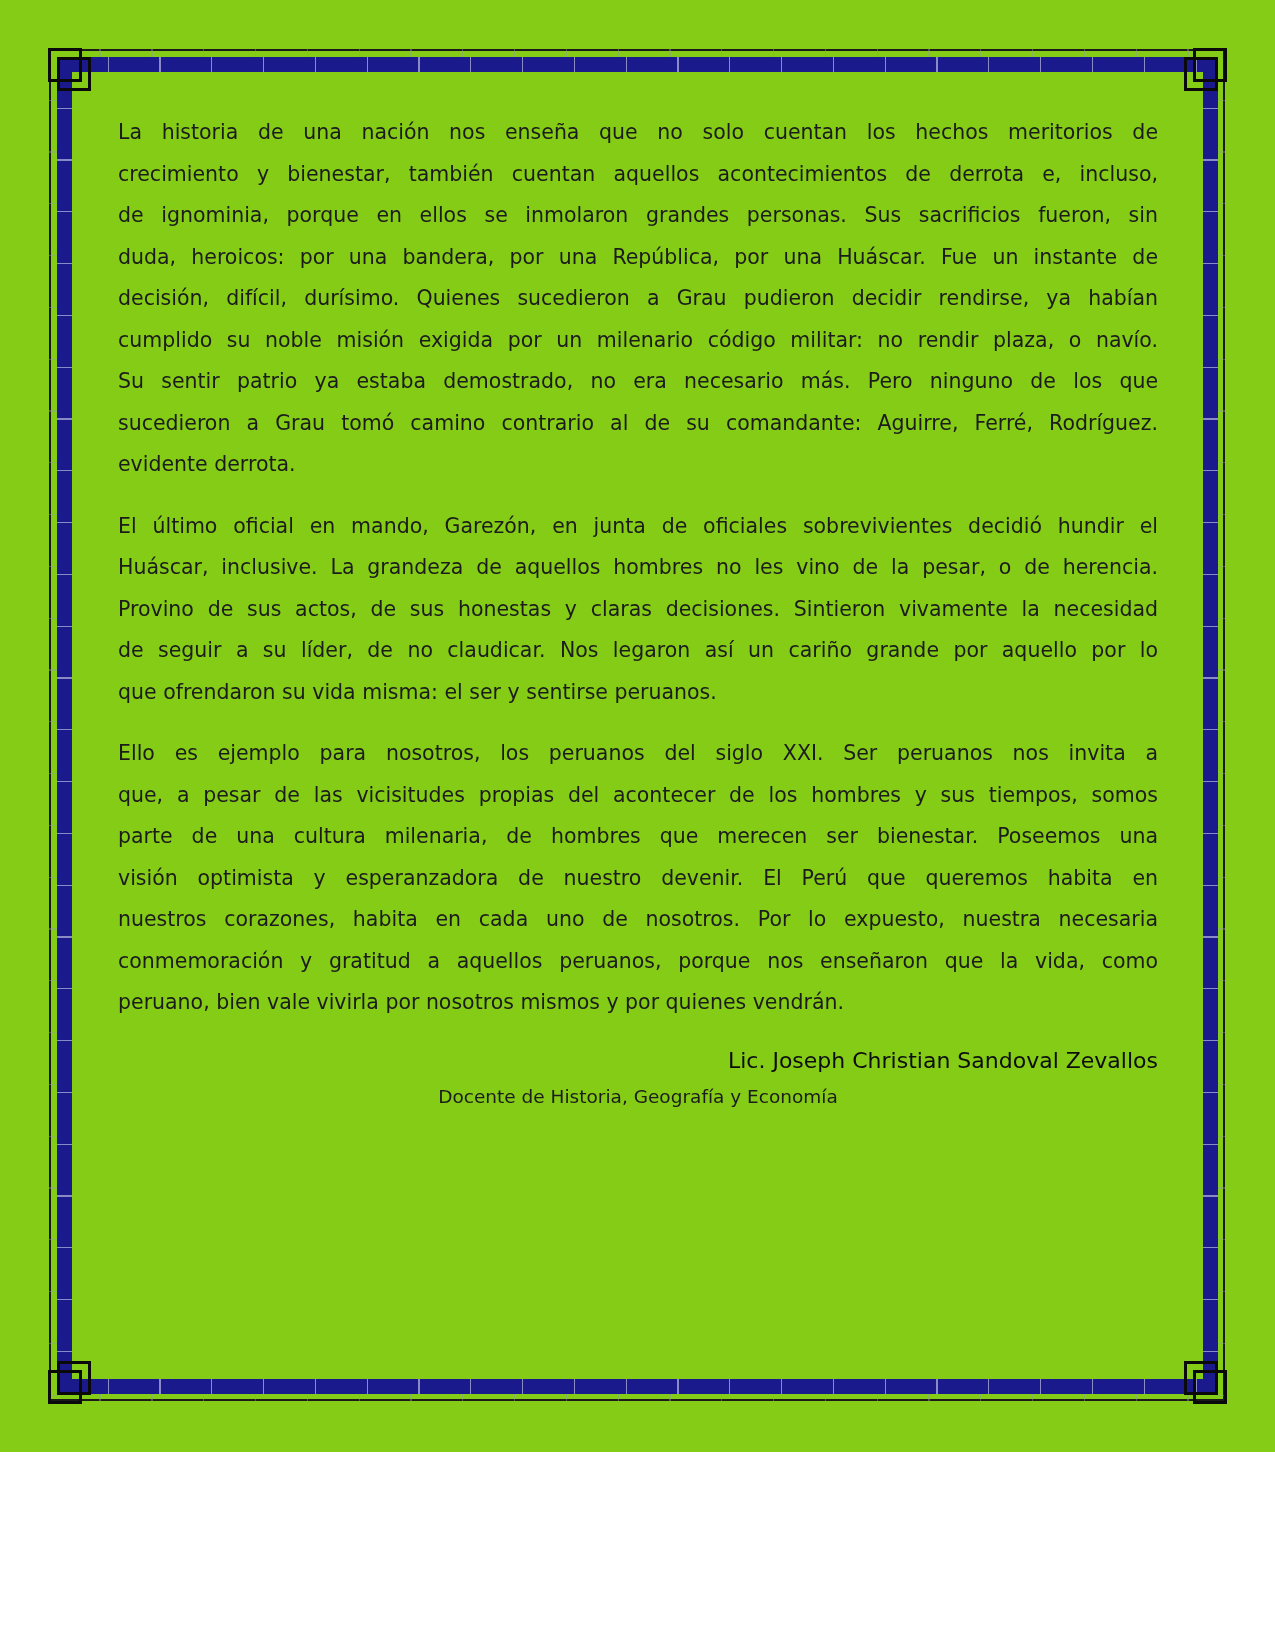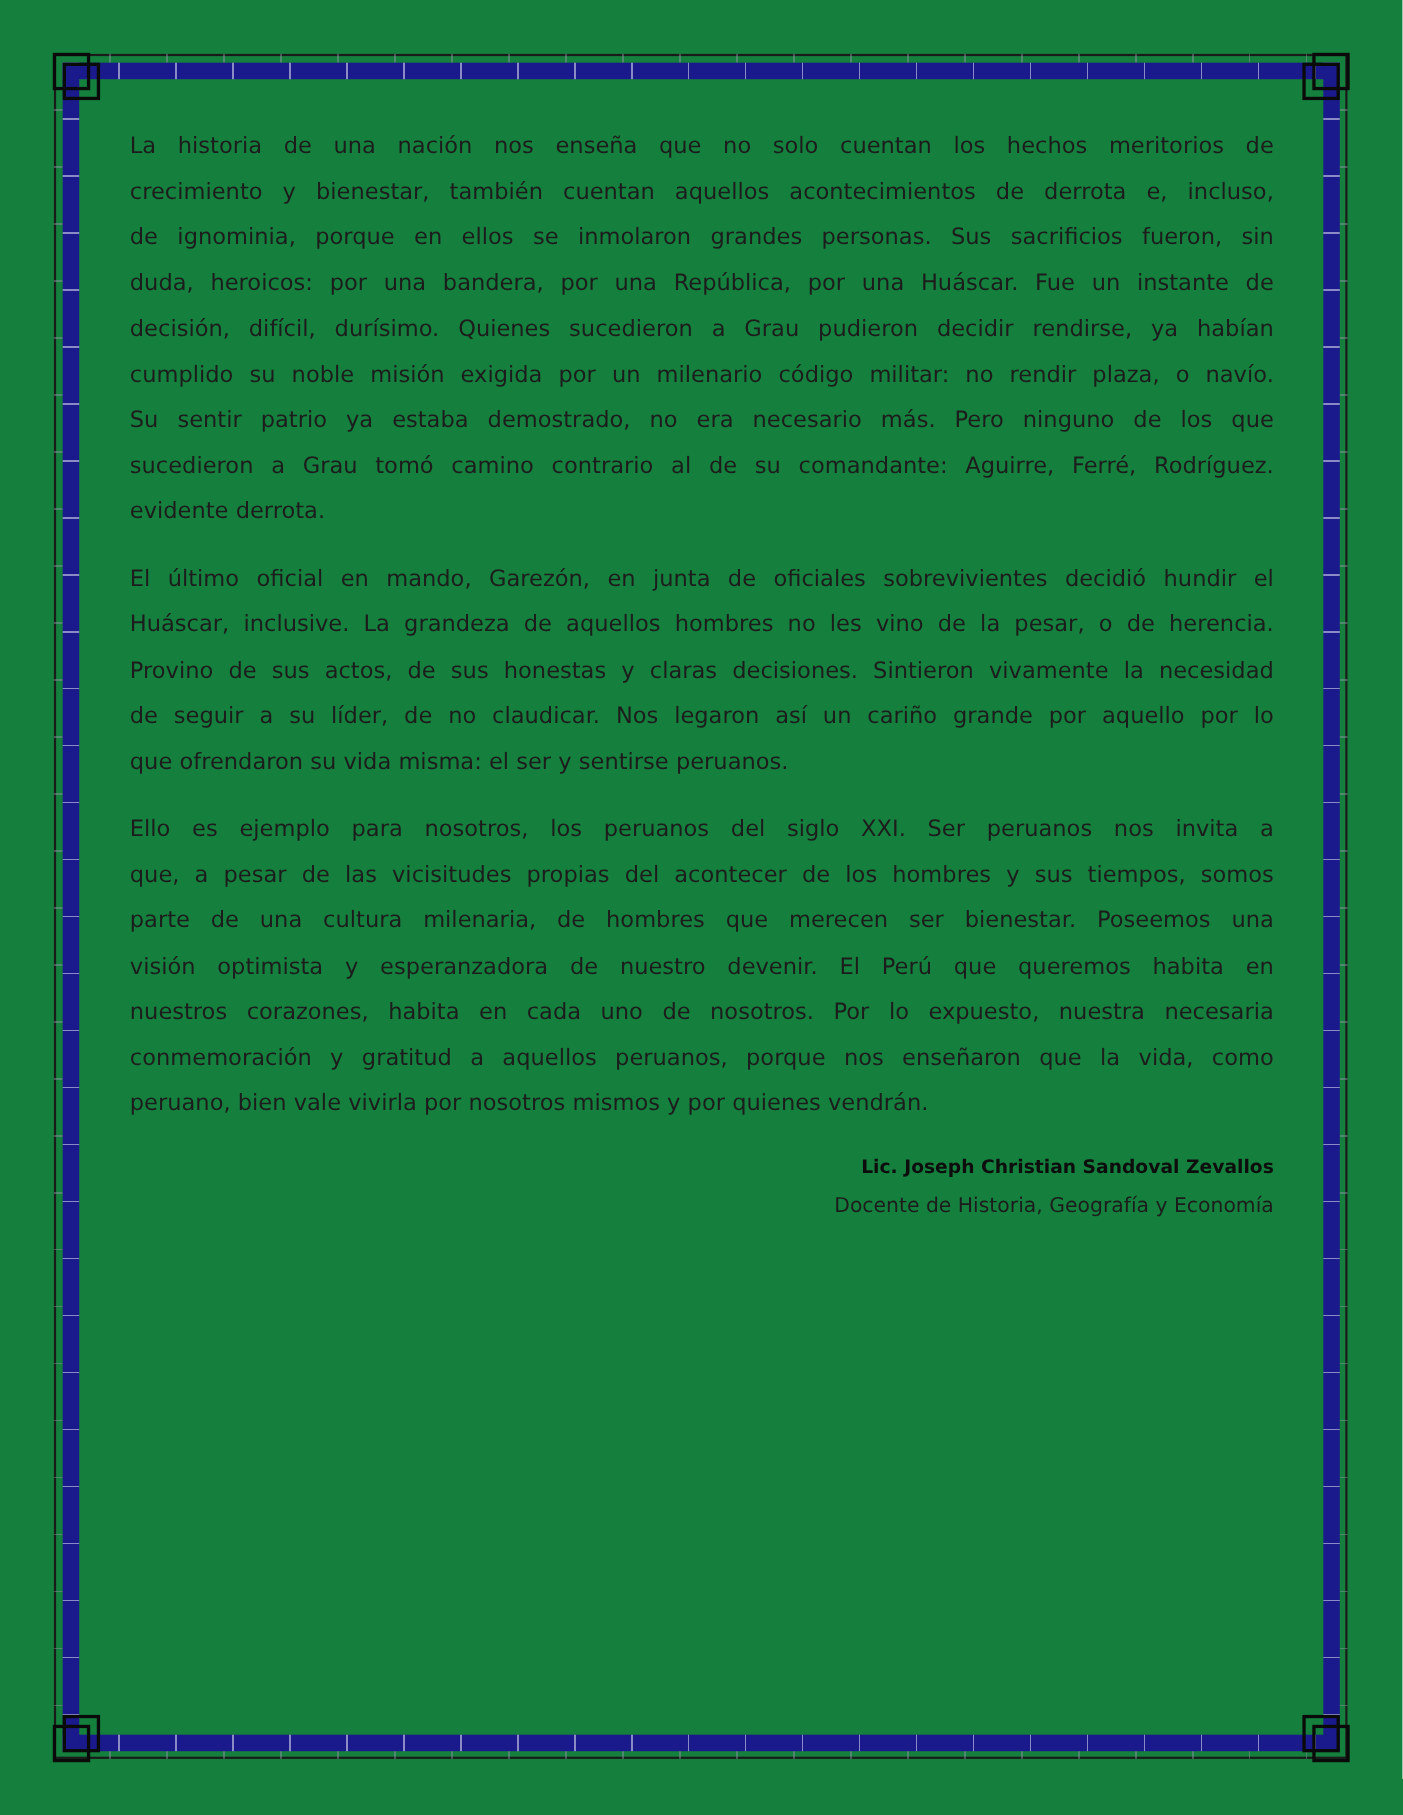--- a/index.html
+++ b/index.html
@@ -3,22 +3,22 @@
 <meta charset="utf-8">
 <style>
   html, body {
     margin: 0;
     padding: 0;
     background: #ffffff;
   }
   .page {
     position: relative;
     width: 1275px;
-    height: 1650px;
-    background: #15803d;
+    height: 1452px;
+    background: #84cc16;
     font-family: "DejaVu Sans", "Liberation Sans", sans-serif;
     overflow: hidden;
   }
 
   
   .frame {
     position: absolute;
     left: 49px; top: 49px; right: 50px; bottom: 51px;
     border: 2px solid #1a1a1a;
   }
@@ -96,30 +96,31 @@
   }
   .line.last {
     text-align: right;
     text-align-last: left;
   }
   .signature {
     margin-top: 20px;
     text-align: right;
   }
   .sig-name {
-    font-weight: bold;
-    font-size: 17px;
+    font-weight: normal;
+    font-size: 22px;
     line-height: 34px;
     color: #0d0d0d;
   }
   .sig-role {
     font-size: 18.5px;
     line-height: 30px;
     margin-top: 4px;
     color: #1c1c1c;
+    text-align: center;
   }
 </style>
 </head>
 <body>
 
 <div class="page">
 
   <div class="frame"></div>
   <div class="tick tick-top"></div>
   <div class="tick tick-bottom"></div>

